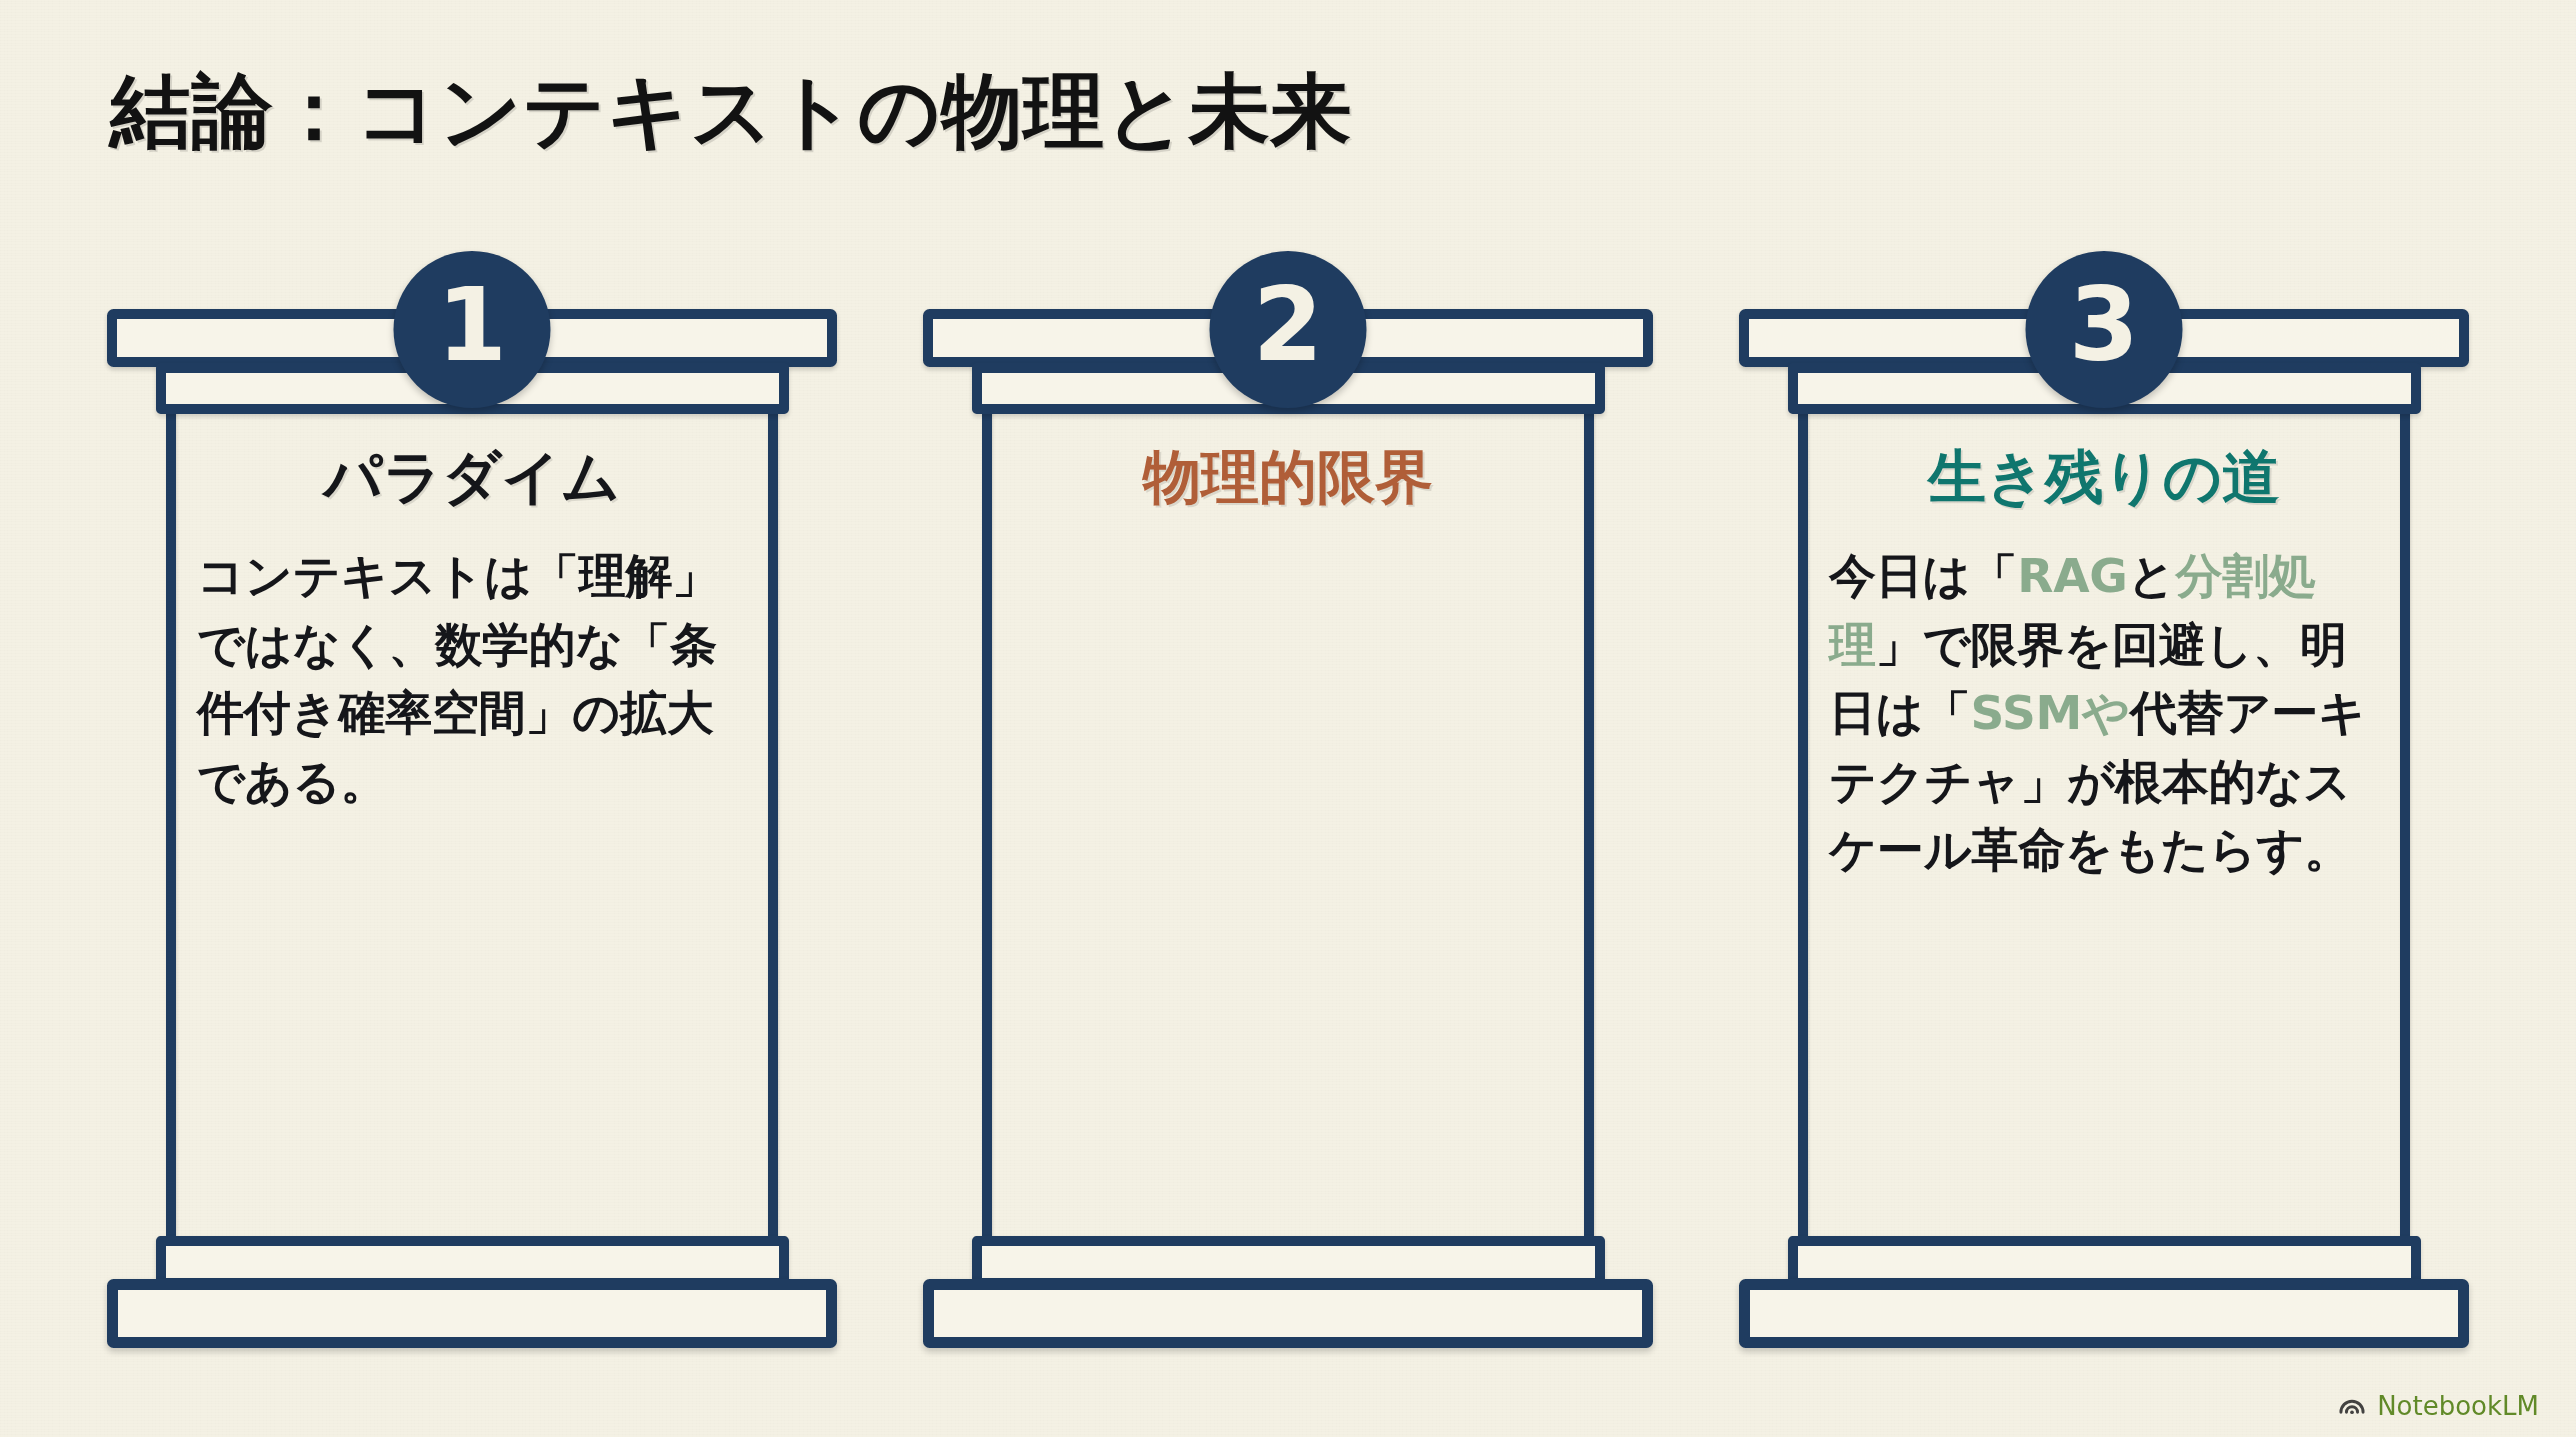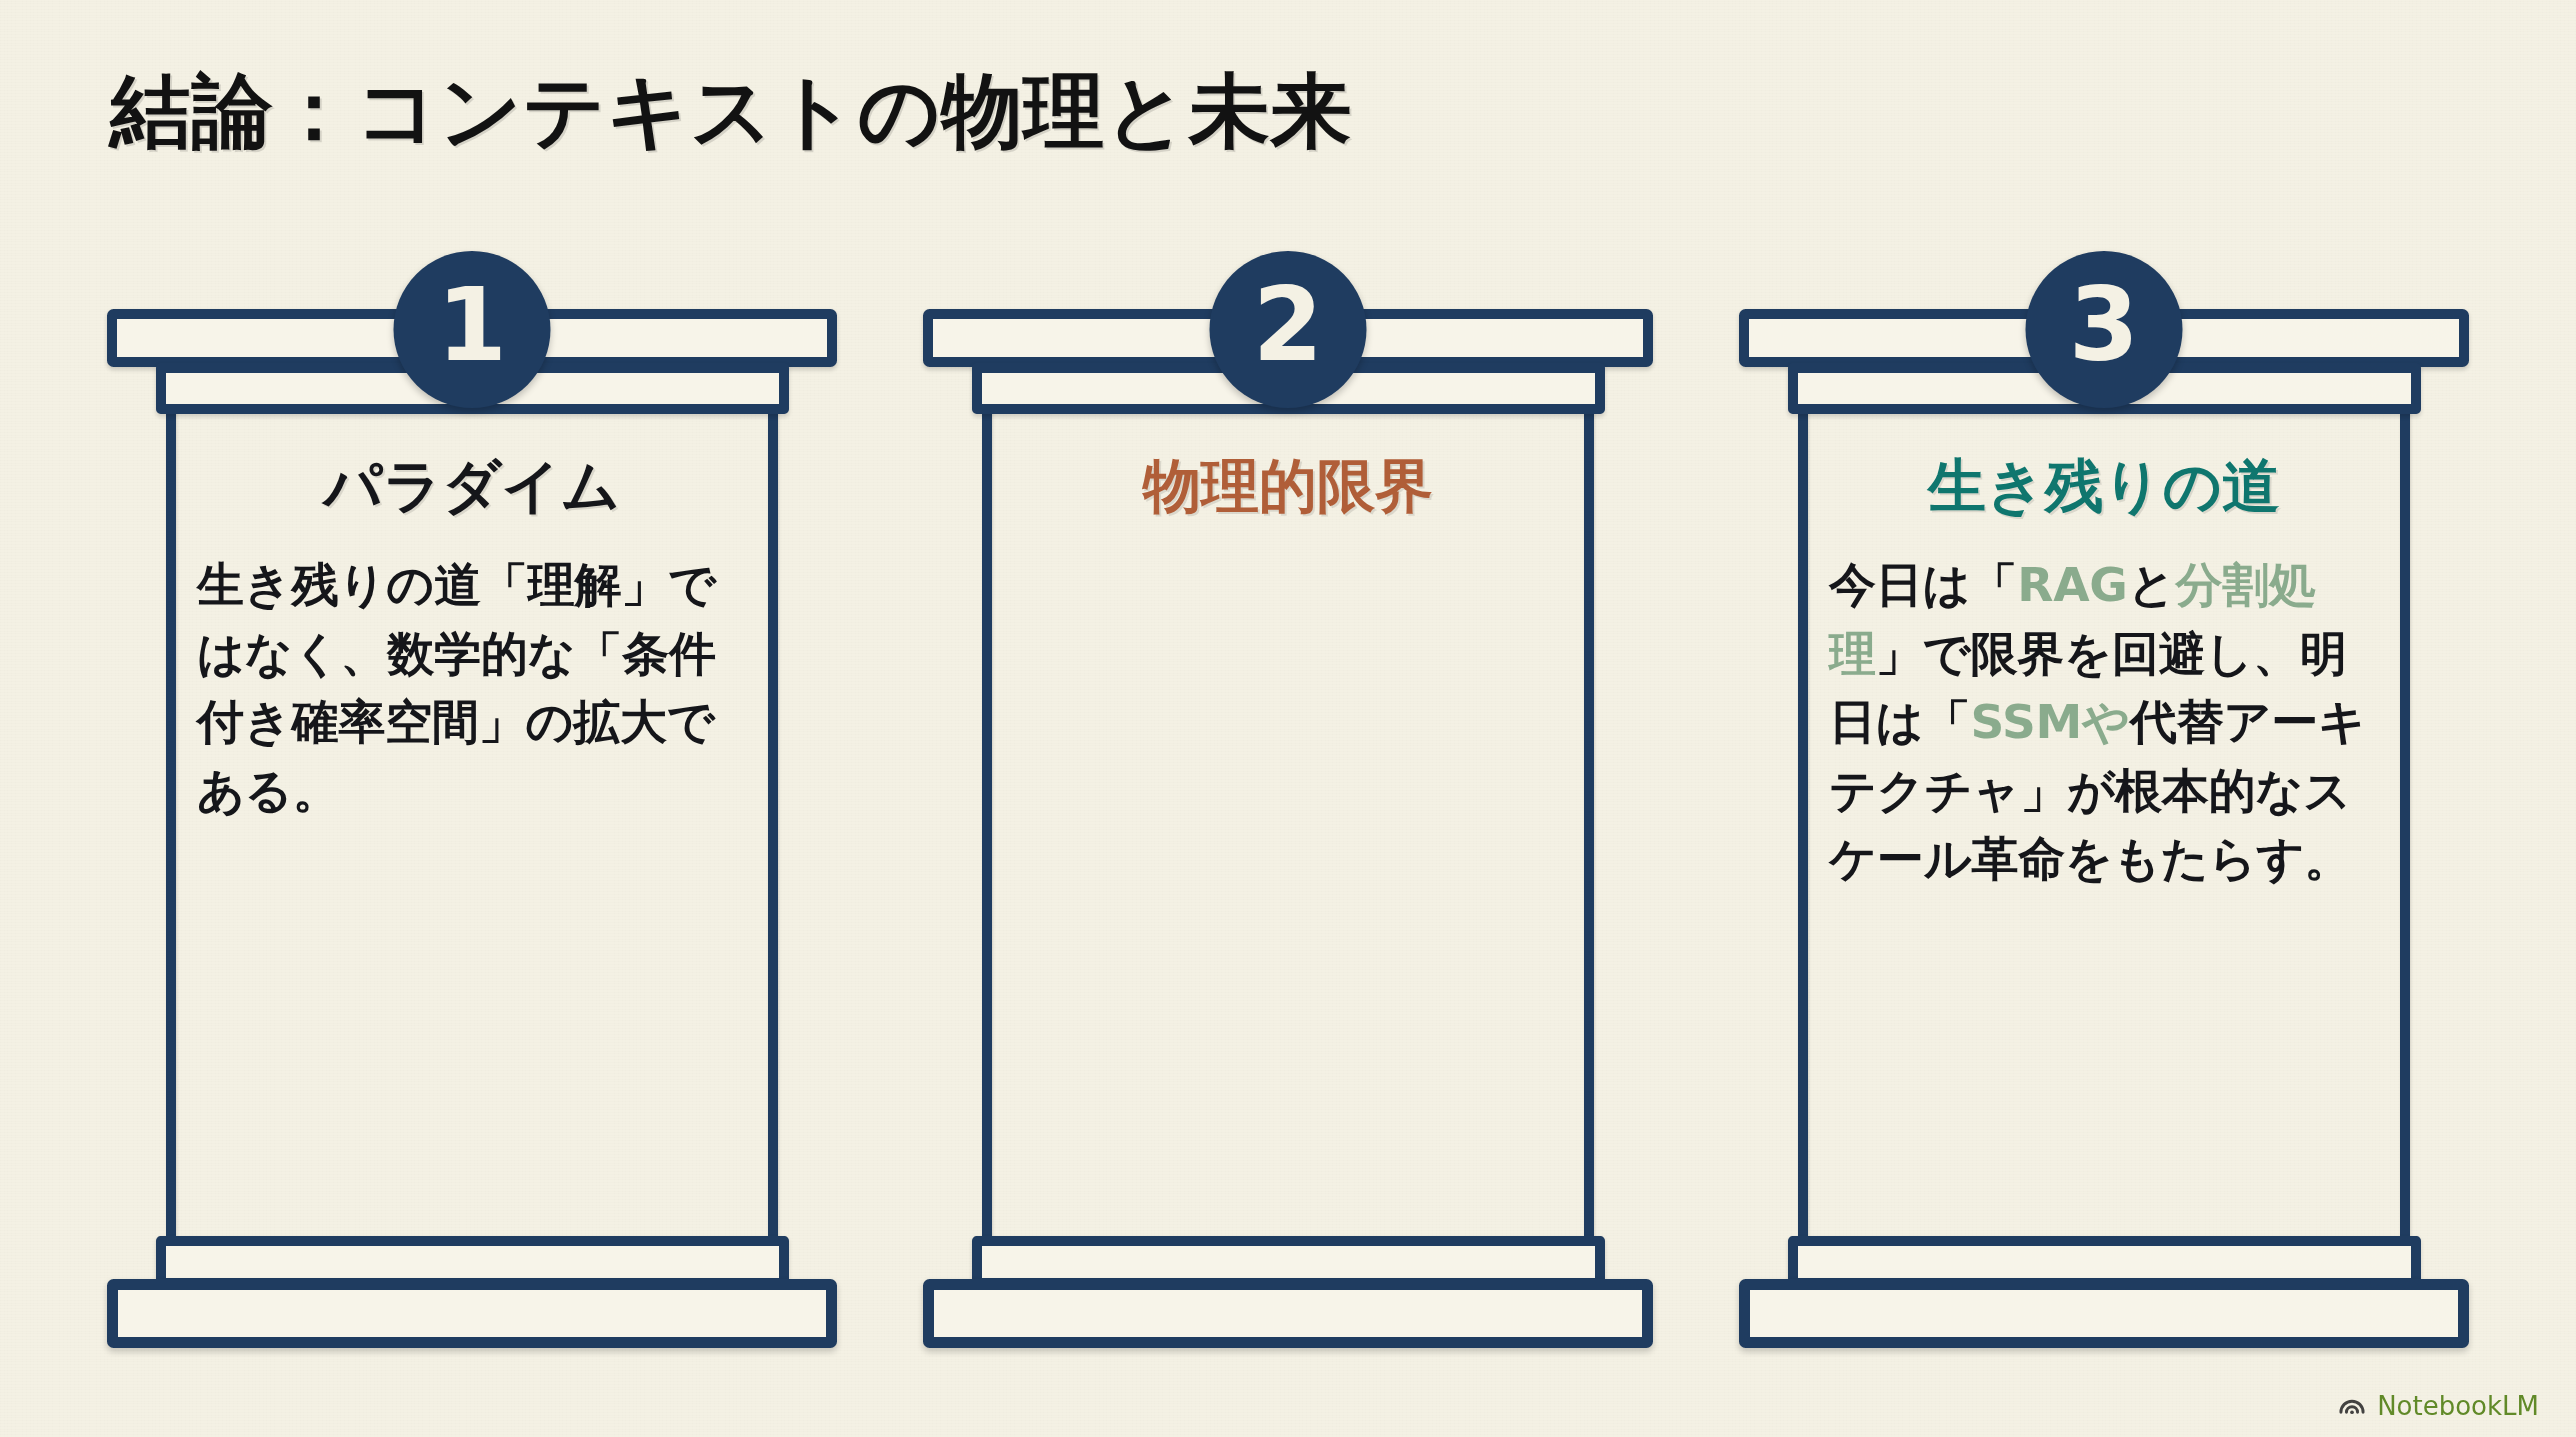--- a/index.html
+++ b/index.html
@@ -153,21 +153,21 @@
     border: 11.2px solid #1f3c60;
     border-radius: 6.6px;
     background: #f7f4e9;
     box-shadow: 0 3.7px 6.6px rgba(0,0,0,0.18);
   }
 
   
   .pillar-content {
     position: absolute;
     left: 90px;
-    top: 145px;
+    top: 136px;
     width: 550px;
     text-align: center;
   }
 
   .pillar-heading {
     font-size: 58px;
     font-weight: 700;
     line-height: 1.12;
     margin-bottom: 32px;
     text-shadow: 1.9px 1.9px 0 rgba(0,0,0,0.10);
@@ -218,21 +218,21 @@
       </div>
       <div class="badge">
         <span>1</span>
       </div>
       <div class="base">
         <div class="base-upper"></div>
         <div class="base-lower"></div>
       </div>
       <div class="pillar-content">
         <div class="pillar-heading h-navy">パラダイム</div>
-        <div class="pillar-body"><span>生き残りの道「理解」ではなく、数学的な「条件付き確率空間」の拡大である。</span></div>
+        <div class="pillar-body"><span>コンテキストは「理解」ではなく、数学的な「条件付き確率空間」の拡大である。</span></div>
       </div>
     </div>
     <div class="pillar">
       <div class="shaft-left"></div>
       <div class="shaft-right"></div>
       <div class="capital">
         <div class="cap-top"></div>
         <div class="cap-mid"></div>
       </div>
       <div class="badge">

